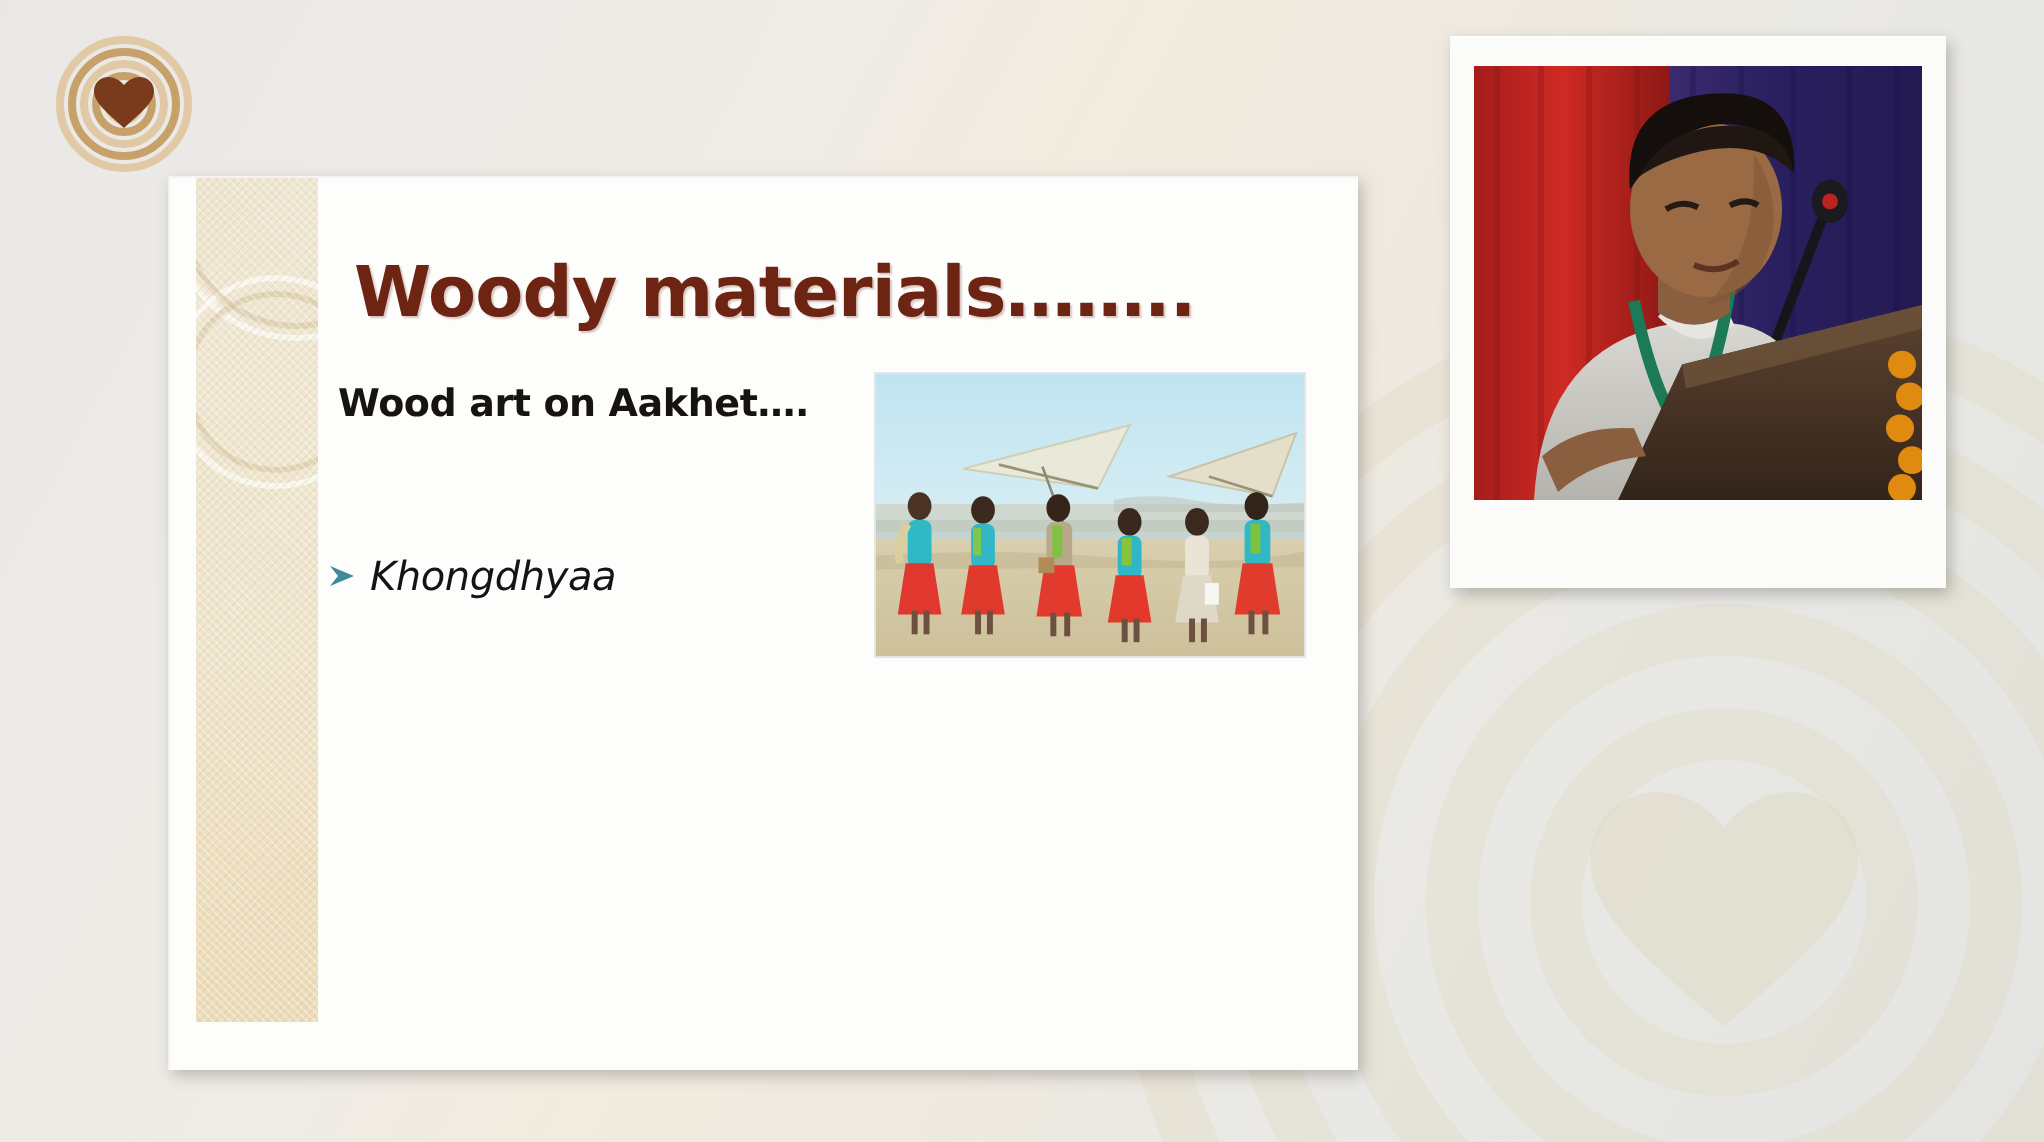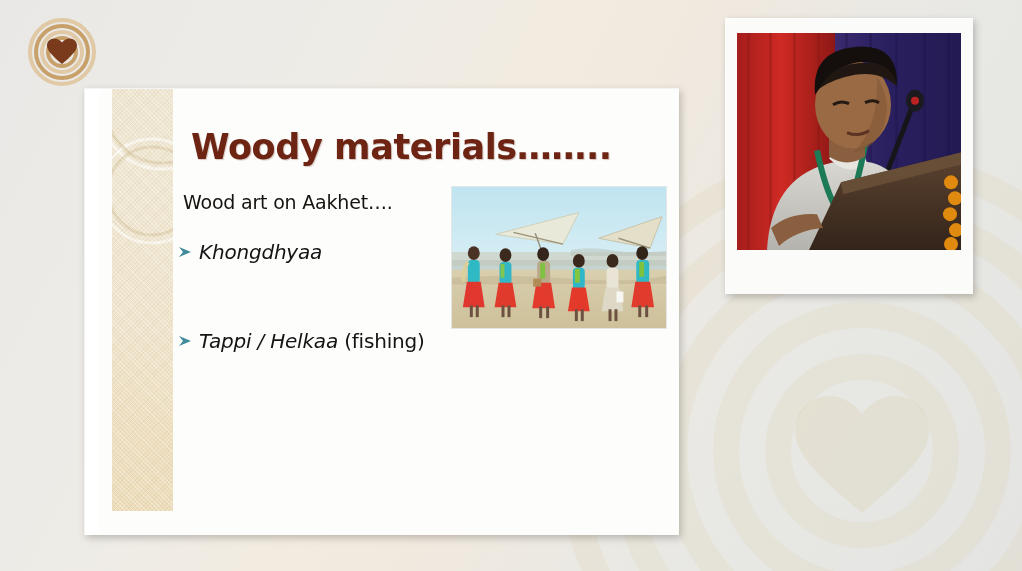--- a/index.html
+++ b/index.html
@@ -62,21 +62,21 @@
     height: 447px;
     background: #ffffff;
     box-shadow: 2px 3px 7px rgba(90,85,80,0.34);
     border-top: 1px solid #f4f4f4;
     border-left: 1px solid #f2f2f2;
     box-sizing: border-box;
     overflow: hidden;
   }
   .slide-inner {
     position: absolute;
-    left: 14px; top: 0;
+    left: 0; top: 0;
     width: 100%; height: 100%;
     background: #fdfdfc;
   }
 
   
   .side-band {
     position: absolute;
     left: 13px;
     top: 0px;
     width: 61px;
@@ -121,36 +121,37 @@
     color: #6d2413;
     text-shadow: 1px 1px 1px rgba(120,70,50,0.30);
     white-space: nowrap;
   }
   .slide-subtitle {
     position: absolute;
     left: 84px;
     top: 102px;
     font-family: "DejaVu Sans", sans-serif;
     font-size: 19px;
-    font-weight: normal;
+    font-weight: bold;
     color: #17140f;
     letter-spacing: -0.2px;
     white-space: nowrap;
   }
 
   .bullets {
     position: absolute;
     left: 78px;
     top: 152px;
     width: 430px;
   }
   .bullet-row {
     display: flex;
     align-items: flex-start;
     height: 89px;
+    margin-top: 36px;
   }
   .bullet-mark {
     flex: 0 0 auto;
     width: 22px;
     padding-top: 3px;
     color: #3f8a9b;
   }
   .bullet-mark svg { display:block; }
   .bullet-text {
     font-family: "DejaVu Sans", sans-serif;
@@ -258,28 +259,20 @@
 
         <div class="bullet-row">
           <span class="bullet-mark">
             <svg width="16" height="16" viewBox="0 0 16 16" xmlns="http://www.w3.org/2000/svg">
               <path d="M2 3 L14 8 L2 13 L6 8 Z" fill="#3f8a9b"></path>
             </svg>
           </span>
           <span class="bullet-text"><span>Khongdhyaa</span><span class="plain"></span></span>
         </div>
 
-        <div class="bullet-row">
-          <span class="bullet-mark">
-            <svg width="16" height="16" viewBox="0 0 16 16" xmlns="http://www.w3.org/2000/svg">
-              <path d="M2 3 L14 8 L2 13 L6 8 Z" fill="#3f8a9b"></path>
-            </svg>
-          </span>
-          <span class="bullet-text"><span>Tappi / Helkaa </span><span class="plain">(fishing)</span></span>
-        </div>
 
 
       </div>
 
       <div class="slide-photo">
         <svg viewBox="0 0 216 143" preserveAspectRatio="none" xmlns="http://www.w3.org/2000/svg">
           <defs>
             <linearGradient id="sky" x1="0" y1="0" x2="0" y2="1">
               <stop offset="0%" stop-color="#bfe4f0"></stop>
               <stop offset="55%" stop-color="#d8eef5"></stop>

